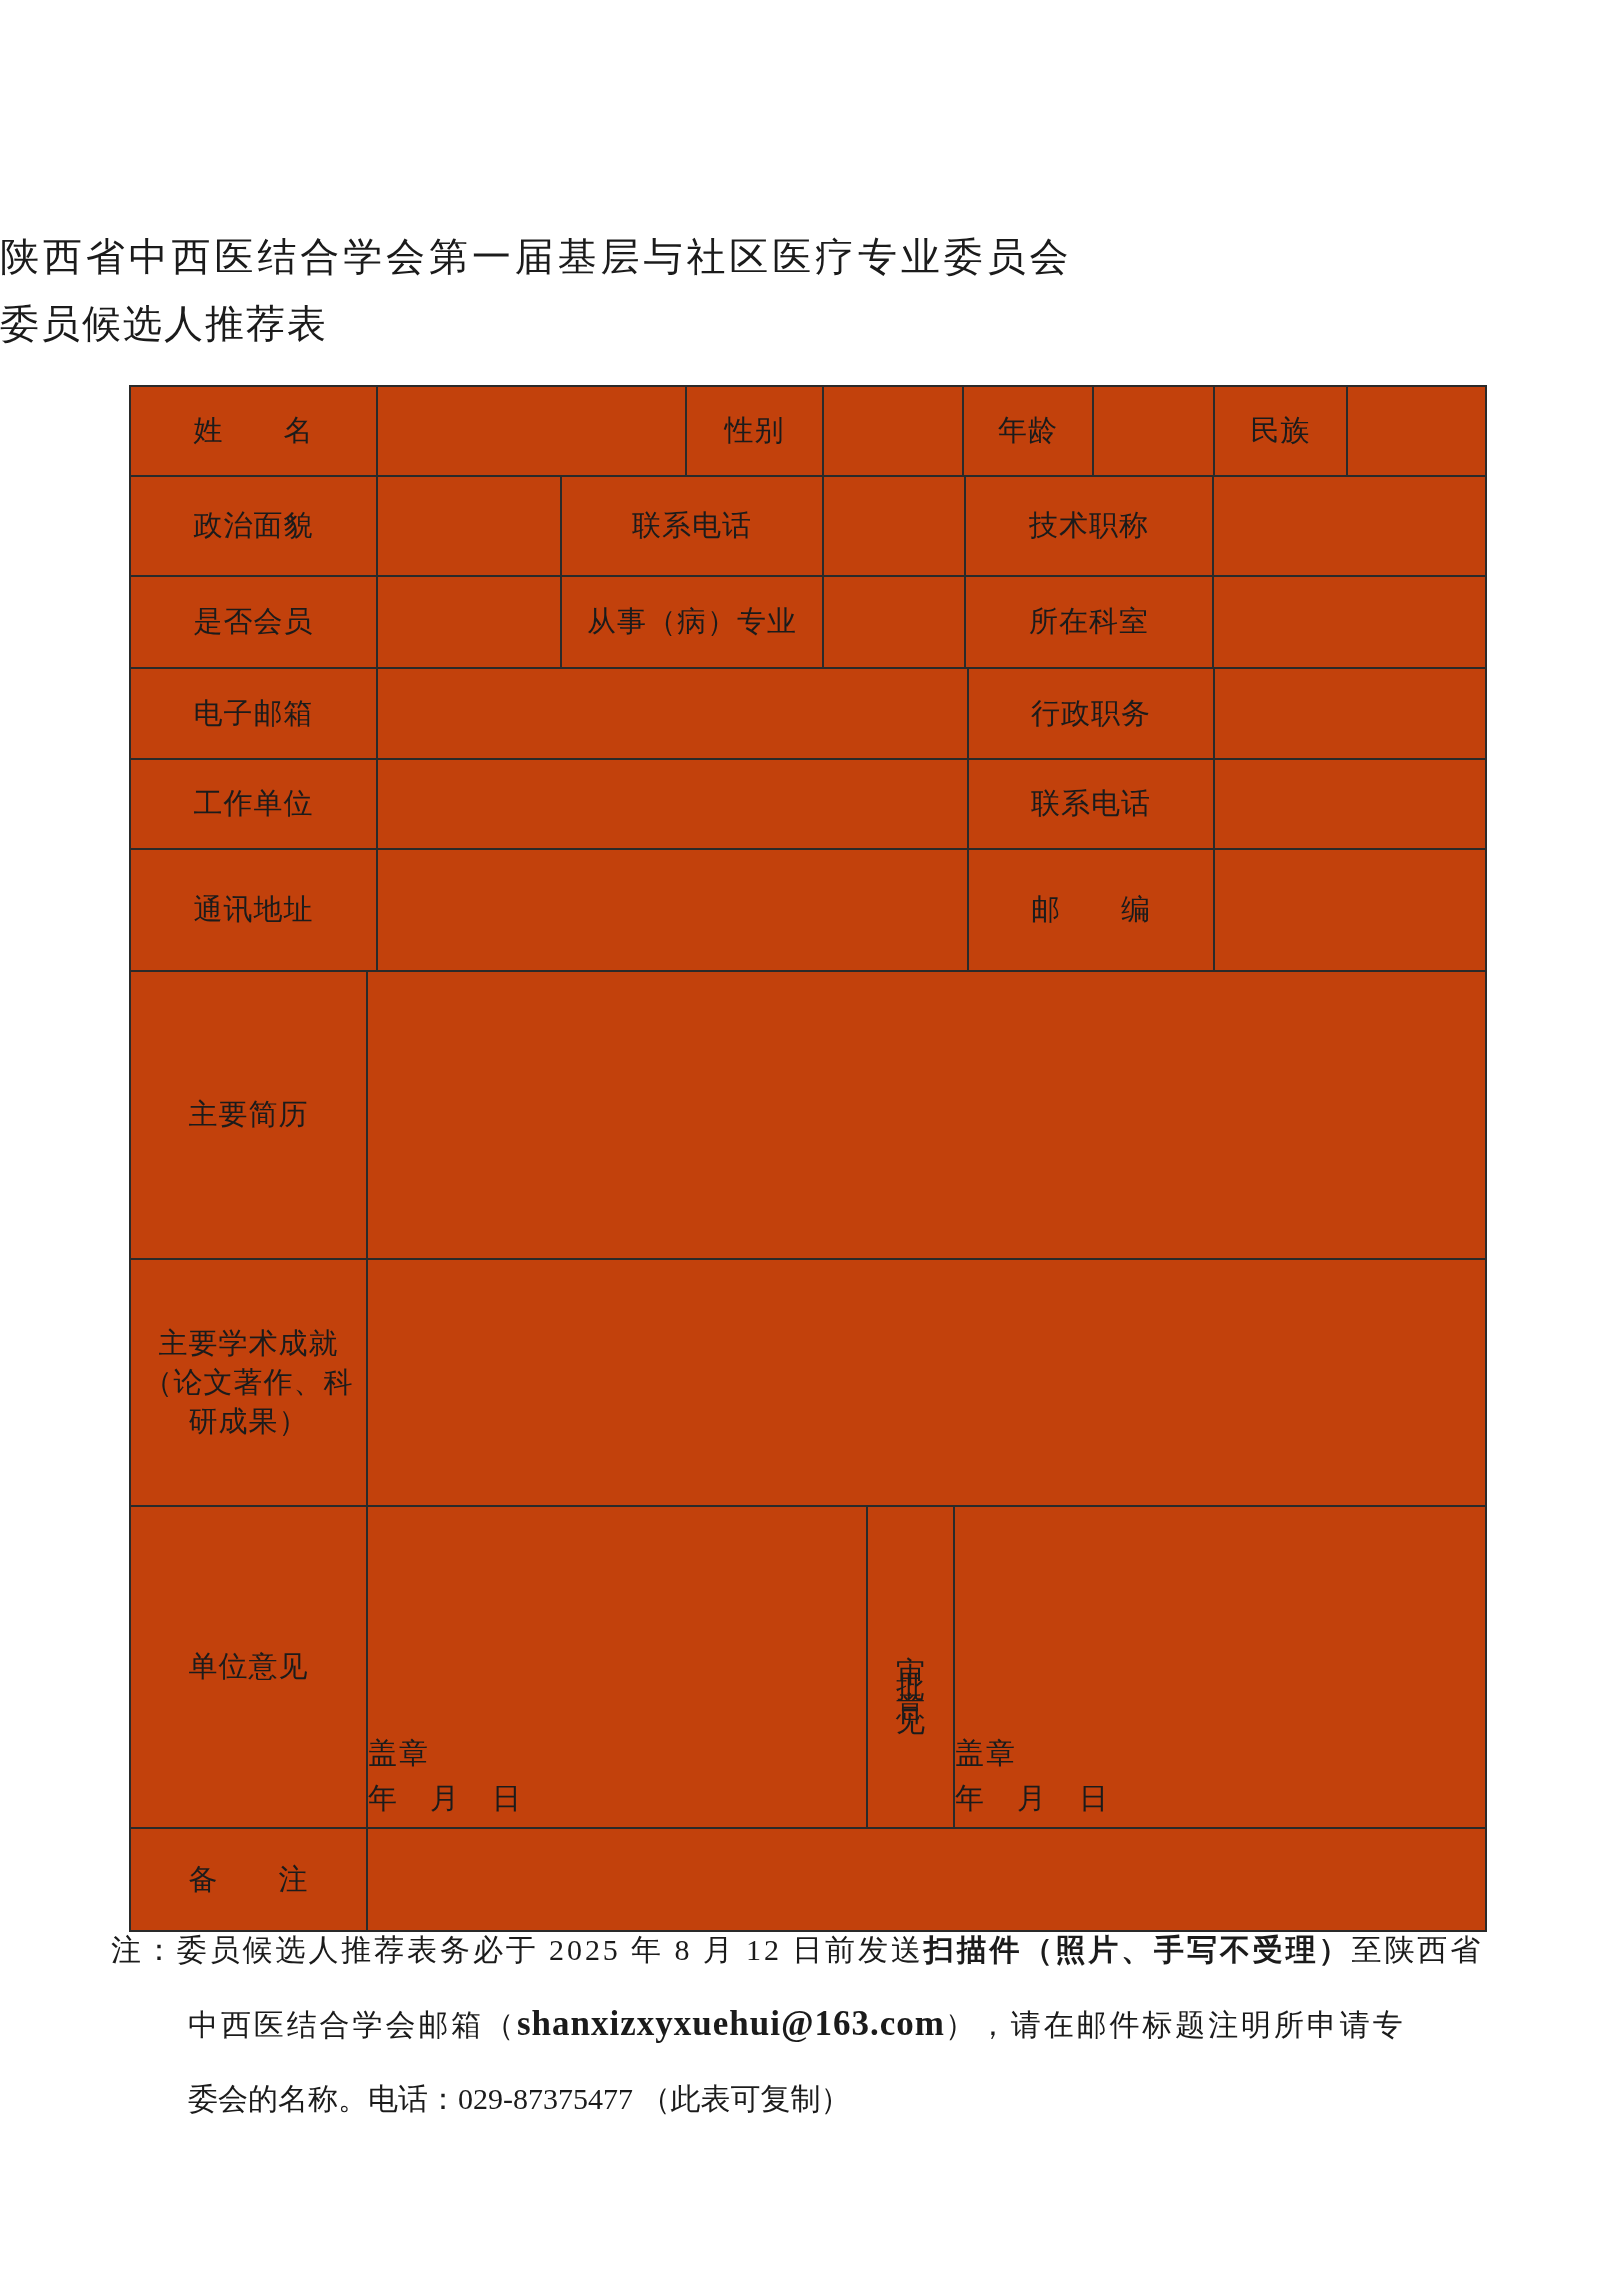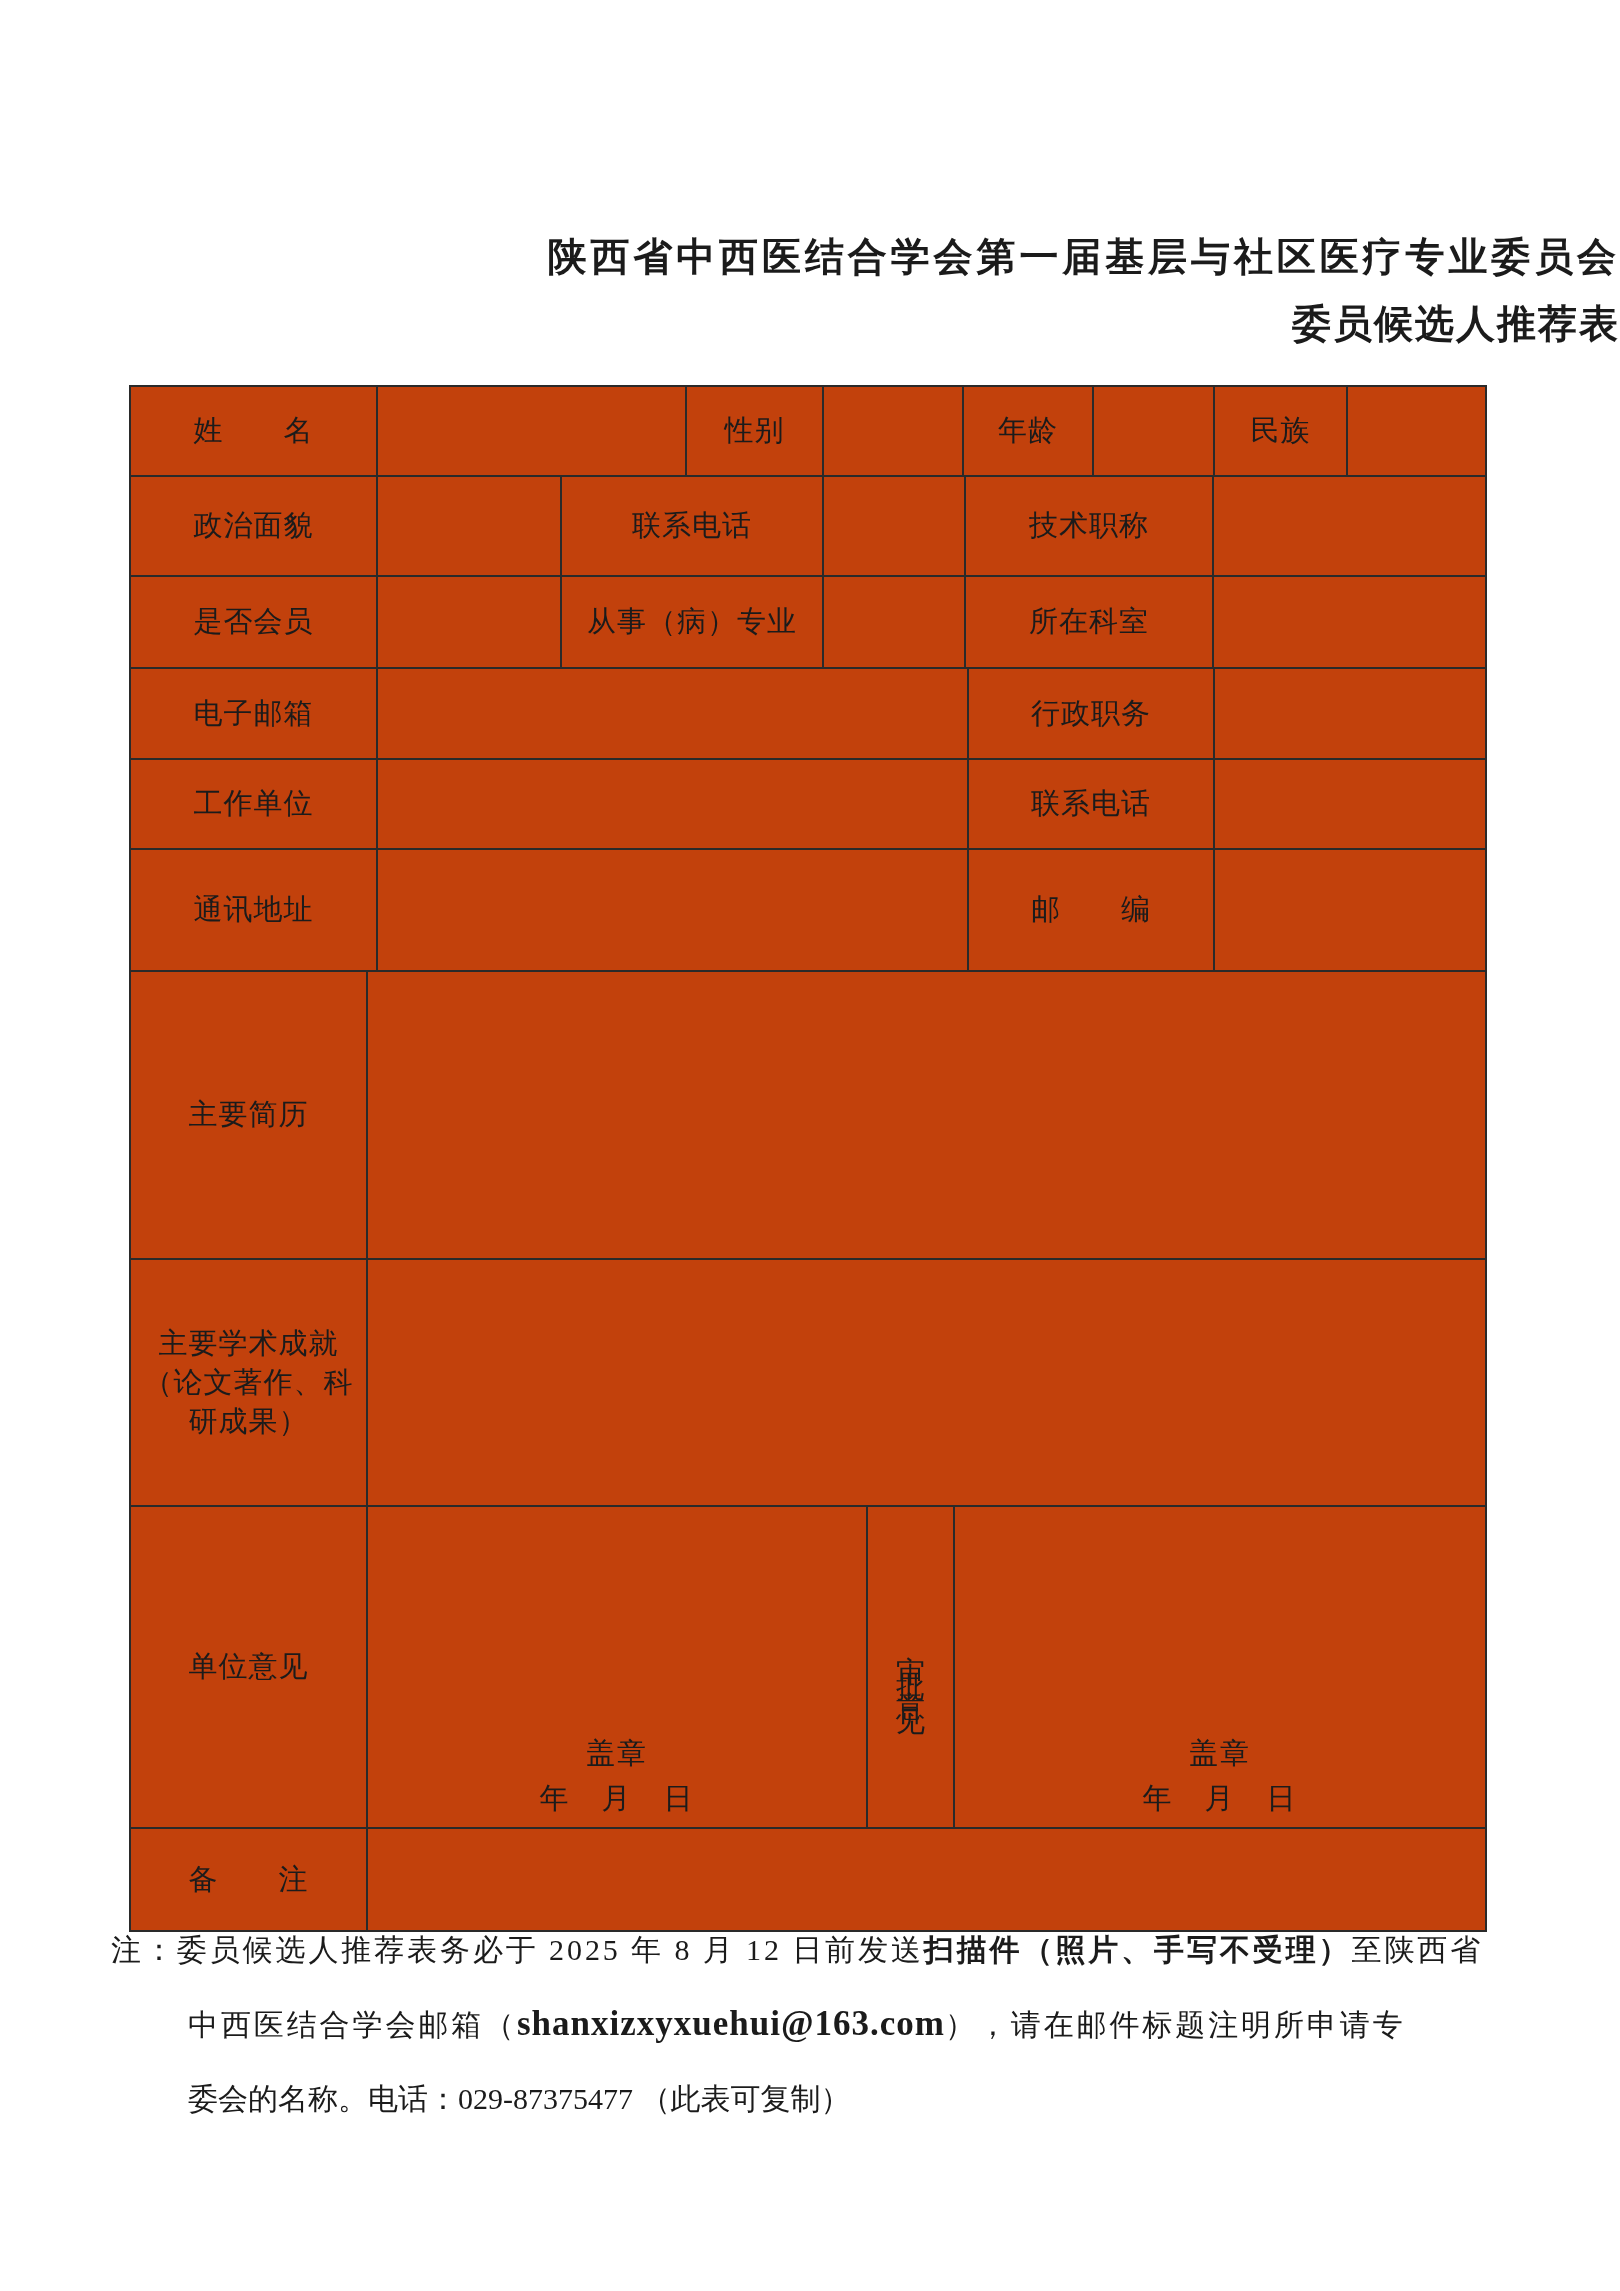--- a/index.html
+++ b/index.html
@@ -7,22 +7,22 @@
     position:relative;
     width:1620px;height:2292px;
     margin:0 auto;
     background:#ffffff;
     font-family:"Liberation Serif","DejaVu Serif",serif;
     color:#1b1b1b;
     overflow:hidden;
   }
   .title{
     position:absolute;left:0;width:1620px;
-    text-align:right;
-    font-weight:bold;
+    text-align:left;
+    font-weight:normal;
     font-size:39px;
     line-height:47px;
     white-space:nowrap;
   }
   .t1{top:233px;letter-spacing:3.9px;}
   .t2{top:300px;letter-spacing:2px;}
 
   .tbl{
     position:absolute;
     left:129px;top:385px;
@@ -47,21 +47,21 @@
   .rel{position:relative;}
   .vert{
     writing-mode:vertical-rl;
     text-orientation:upright;
     letter-spacing:17.6px;
     line-height:29px;
   }
   .seal-block{
     position:absolute;
     left:0;right:0;bottom:5.9px;
-    text-align:center;
+    text-align:left;
     line-height:45px;
     font-size:29px;
     letter-spacing:2px;
   }
   .note{
     position:absolute;
     left:111px;top:1913px;
     width:1377px;
     font-size:30px;
     line-height:74px;

